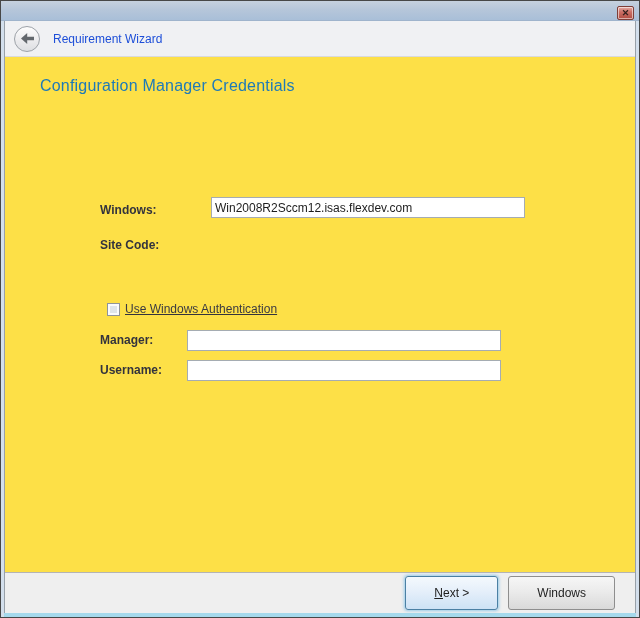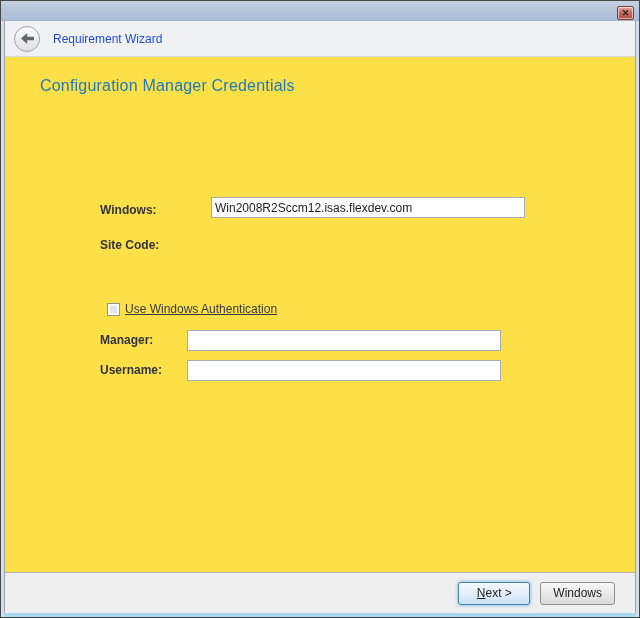--- a/index.html
+++ b/index.html
@@ -117,25 +117,25 @@
 
   
   .footer{
     flex:0 0 41px;
     background:#efefef;
     border-top:1px solid #b4b4b4;
     display:flex; align-items:center; justify-content:flex-end;
     gap:10px; padding-right:20px;
   }
   .btn{
-    height:23px; min-width:72px;
+    height:34px; min-width:72px;
     border-radius:3px;
     font-family:"Liberation Sans", sans-serif;
     font-size:12px; color:#1e1e1e;
-    padding:0 12px;
+    padding:0 28px;
     cursor:default;
   }
   .btn-next{
     border:1px solid #4b80a4;
     background:linear-gradient(180deg,#f4f9fd 0%,#e5effa 45%,#cde2f5 100%);
     box-shadow:0 0 3px 1px rgba(121,190,230,.75);
   }
   .btn-next .accel{ text-decoration:underline; }
   .btn-cancel{
     border:1px solid #8e8e8e;

